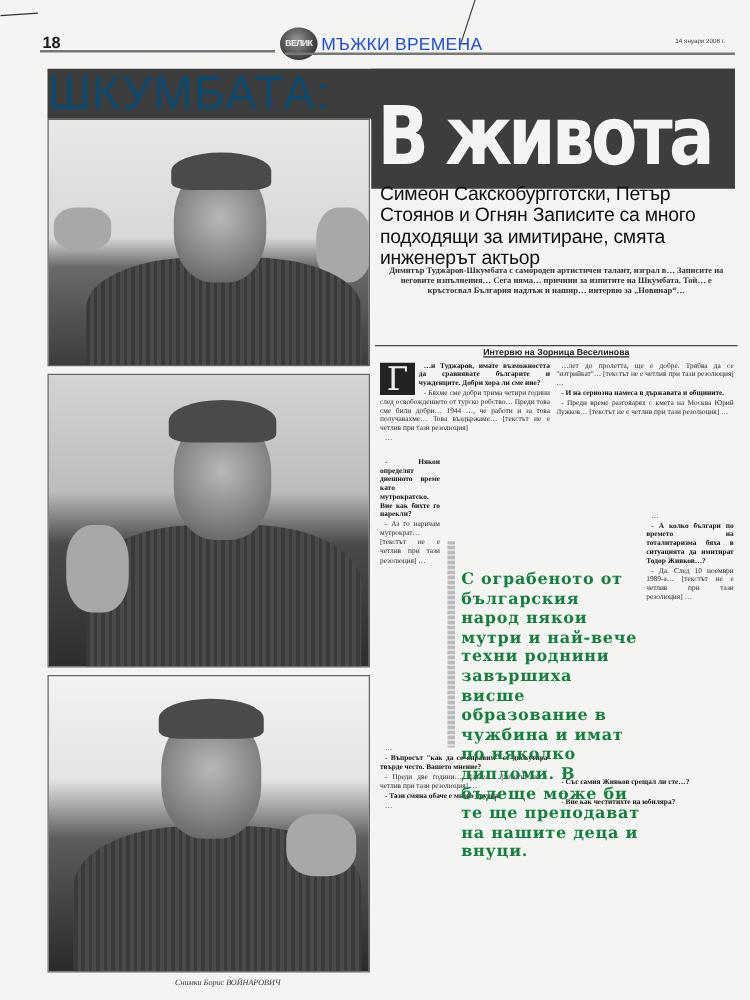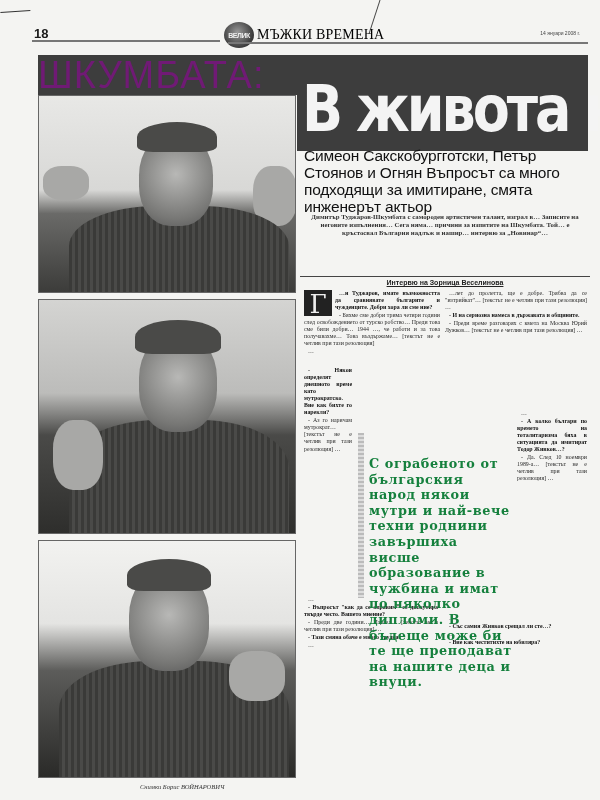--- a/index.html
+++ b/index.html
@@ -8,28 +8,28 @@
     font-family: "Liberation Serif", serif; color: #1a1a1a; position: relative;
   }
   .scan-mark { position: absolute; top: 0; left: 0; width: 30px; height: 12px; border-bottom: 1px solid #333; transform: rotate(-4deg); }
   .pen-mark { position: absolute; top: 0; left: 355px; width: 20px; height: 34px; border-right: 1px solid #444; transform: skewX(-18deg); }
 
   
   .page-header { position: absolute; top: 20px; left: 32px; width: 556px; height: 24px; }
   .page-number { position: absolute; left: 2px; top: 6px; font-family: "Liberation Sans", sans-serif; font-weight: bold; font-size: 13px; }
   .masthead { position: absolute; left: 192px; top: 2px; display: flex; align-items: center; gap: 3px; }
   .masthead-logo { width: 30px; height: 26px; border-radius: 50%; background: radial-gradient(circle at 45% 40%, #9a9a9a, #3a3a3a 70%); display: flex; align-items: center; justify-content: center; font-family: "Liberation Sans", sans-serif; font-size: 7px; font-weight: bold; color: #eee; letter-spacing: -0.5px; }
-  .masthead-title { font-family: Liberation Serif, serif; font-size: 14px; color: #000000; letter-spacing: 0.2px; }
+  .masthead-title { font-family: Liberation Sans, sans-serif; font-size: 14px; color: #1d4ed8; letter-spacing: 0.2px; }
   .issue-date { position: absolute; right: 8px; top: 10px; font-family: "Liberation Sans", sans-serif; font-size: 5px; color: #444; }
   .header-rule { position: absolute; left: 0; right: 0; top: 22px; height: 2px; background: #777; }
   .header-rule-left { position: absolute; left: 0; width: 188px; top: 20px; height: 2px; background: #777; }
 
   
   .headline-band { position: absolute; top: 55px; left: 38px; width: 550px; height: 40px; background: #3d3d3d; }
-  .headline-kicker { position: absolute; left: 38px; top: 53px; font-family: "Liberation Sans", sans-serif; font-size: 38px; color: #701a75; letter-spacing: 1px; line-height: 44px; text-align: center; }
+  .headline-kicker { position: absolute; left: 38px; top: 53px; font-family: "Liberation Sans", sans-serif; font-size: 38px; color: #0c4a6e; letter-spacing: 1px; line-height: 44px; text-align: center; }
   .headline-main-box { position: absolute; top: 55px; left: 297px; width: 291px; height: 96px; background: #3d3d3d; }
   .headline-main { position: absolute; left: 302px; top: 52px; font-family: "DejaVu Sans", sans-serif; font-weight: bold; font-size: 54px; color: #f4f4f4; letter-spacing: -3px; line-height: 96px; transform: scaleY(1.2); transform-origin: top left; white-space: nowrap; }
 
   
   .photo { position: absolute; left: 38px; width: 258px; overflow: hidden; border: 1px solid #666; }
   .photo-1 { top: 95px; height: 198px; background: linear-gradient(180deg, #e8e8e6 0%, #d8d8d6 48%, #6a6a68 60%, #3c3c3a 100%); }
   .photo-2 { top: 299px; height: 235px; background: linear-gradient(180deg, #d4d4d2 0%, #bcbcba 40%, #4a4a48 58%, #2e2e2c 100%); }
   .photo-3 { top: 540px; height: 238px; background: linear-gradient(180deg, #f2f2f0 0%, #e4e4e2 35%, #5c5c5a 55%, #2a2a28 100%); }
   .photo .head { position: absolute; border-radius: 46% 46% 42% 42%; background: radial-gradient(circle at 50% 45%, #b8b8b6, #777775 70%, #555 100%); }
   .photo .hair { position: absolute; border-radius: 50% 50% 20% 20%; background: #4a4a48; }
@@ -95,21 +95,21 @@
   <div class="head" style="left:100px;top:32px;width:78px;height:100px;"></div>
   <div class="hair" style="left:96px;top:20px;width:86px;height:34px;"></div>
 </div>
 <div class="photo photo-3">
   <div class="body" style="left:20px;top:120px;width:230px;height:120px;"></div>
   <div class="hand" style="left:190px;top:110px;width:56px;height:50px;"></div>
   <div class="head" style="left:90px;top:28px;width:80px;height:102px;"></div>
   <div class="hair" style="left:88px;top:18px;width:84px;height:32px;"></div>
 </div>
 
-<div class="deck">Симеон Сакскобургготски, Петър Стоянов и Огнян Въпросът са много подходящи за имитиране, смята инженерът актьор</div>
+<div class="deck">Симеон Сакскобургготски, Петър Стоянов и Огнян Записите са много подходящи за имитиране, смята инженерът актьор</div>
 <div class="lede">Димитър Туджаров-Шкумбата с самороден артистичен талант, изграл в… Записите на неговите изпълнения… Сега няма… причини за изпитите на Шкумбата. Той… е кръстосвал България надлъж и нашир… интервю за „Новинар“…</div>
 <div class="byline-rule"></div>
 <div class="byline">Интервю на Зорница Веселинова</div>
 
 <div class="col col-a">
   <span class="dropcap">Г</span>
   <p class="q">…н Туджаров, имате възможността да сравнявате българите и чужденците. Добри хора ли сме ние?</p>
   <p>- Бяхме сме добри трима четири години след освобождението от турско робство… Преди това сме били добри… 1944 …, че работи и за това получавахме… Това въздържаме… [текстът не е четлив при тази резолюция]</p>
   <p>…</p>
 </div>

